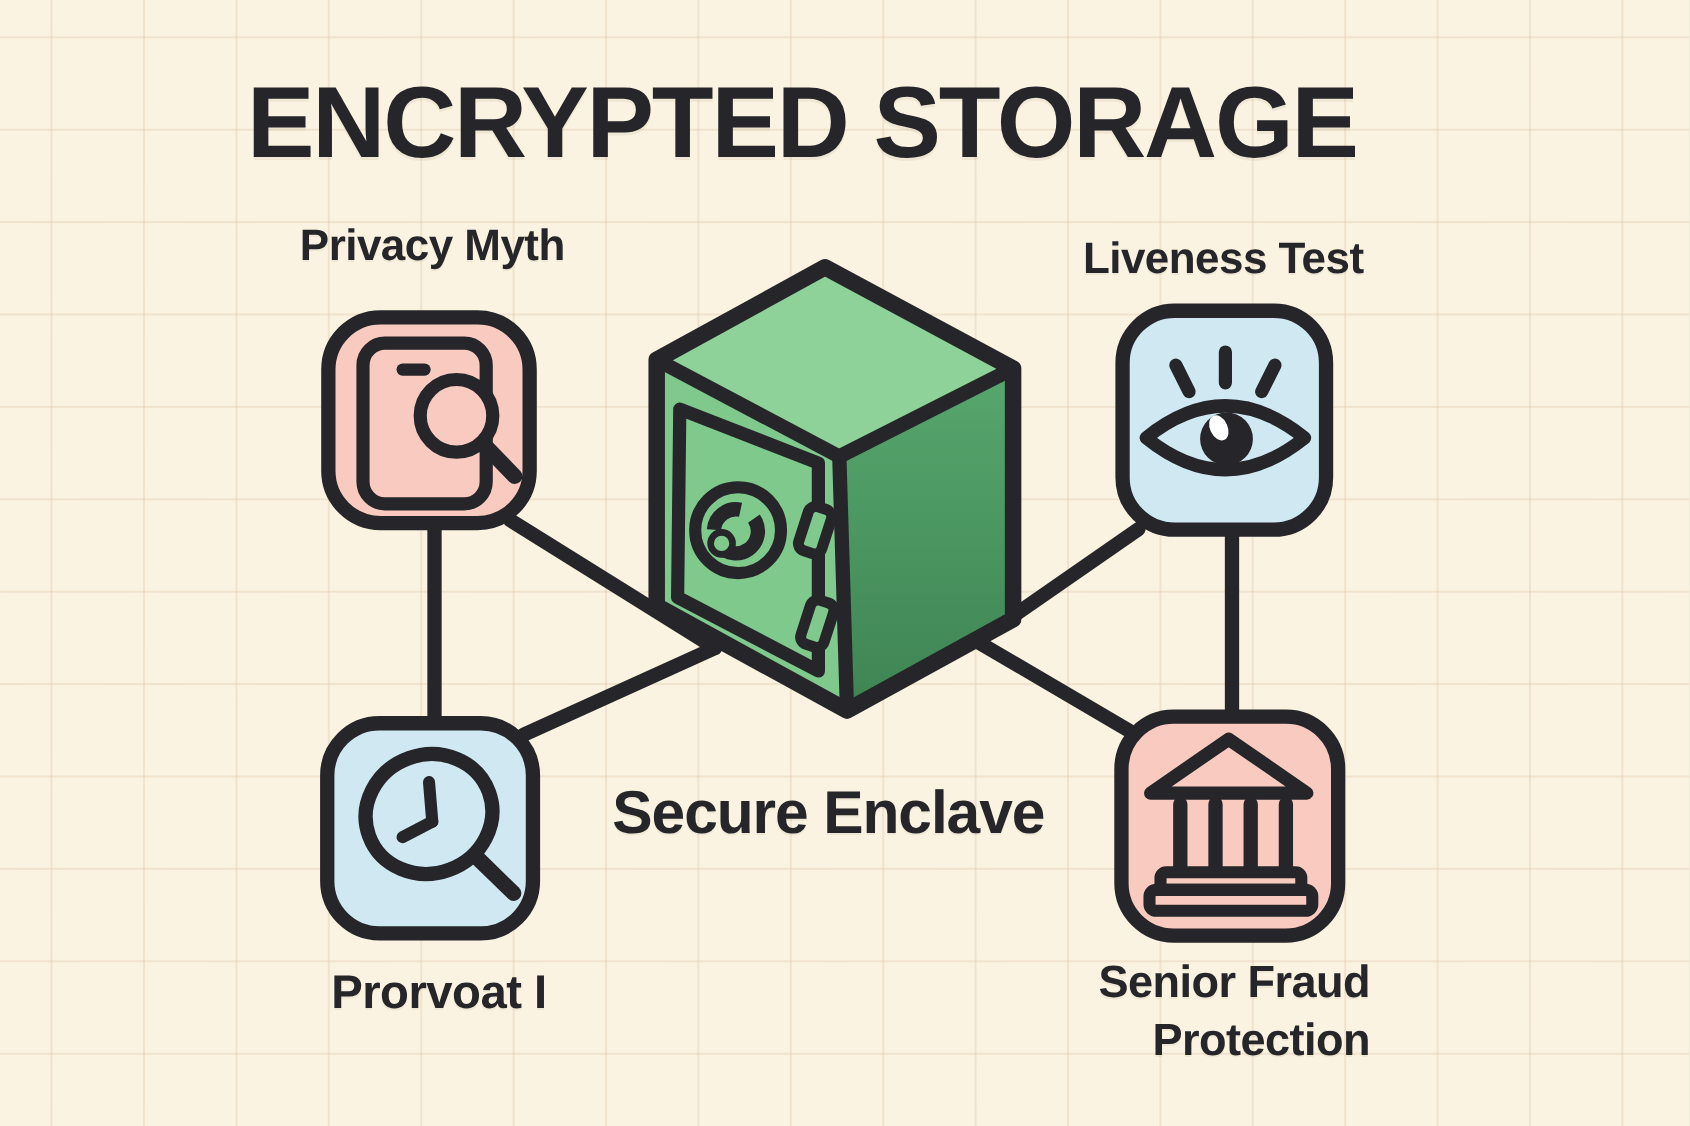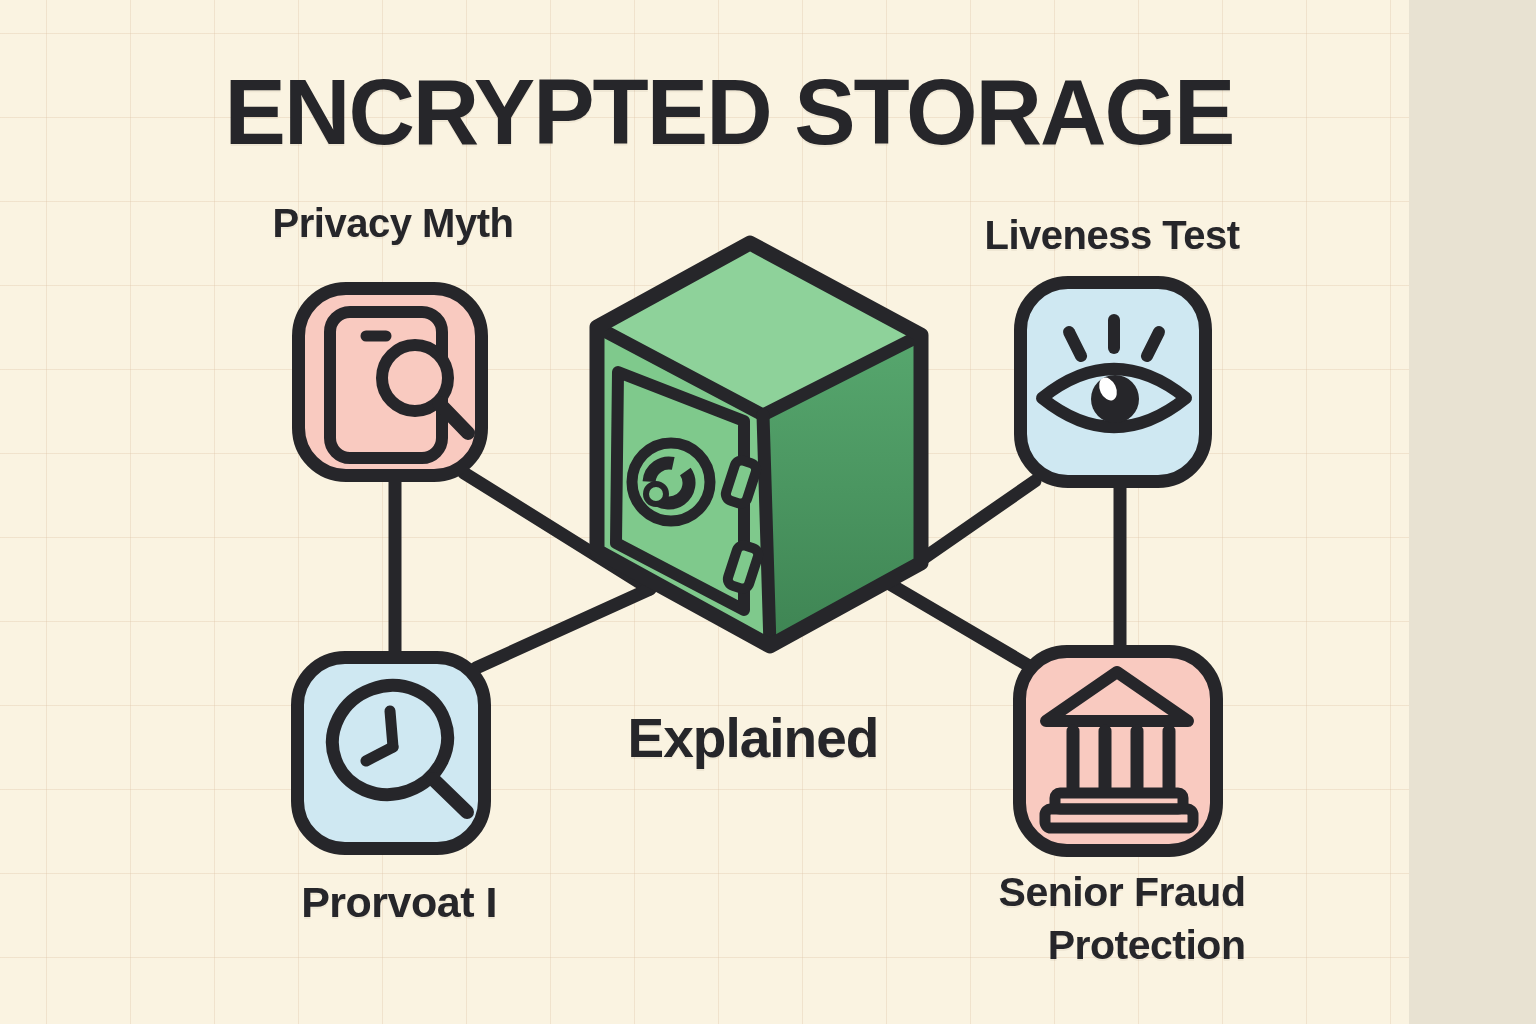--- a/index.html
+++ b/index.html
@@ -1,18 +1,18 @@
 <!DOCTYPE html>
 <html><head>
 <meta charset="utf-8">
 <style>
   html,body{margin:0;padding:0;background:#e8e2d2;}
   .canvas{
     position:relative;
-    width:1409px;height:1024px;
+    width:1536px;height:1024px;
     overflow:hidden;
     background-color:#faf3e1;
     background-image:
       linear-gradient(to right, rgba(221,196,168,0.35) 1.5px, transparent 1.5px),
       linear-gradient(to bottom, rgba(221,196,168,0.35) 1.5px, transparent 1.5px);
     background-size:84px 84px;
     background-position:46px 33px;
     font-family:"Liberation Sans", sans-serif;
     color:#26262a;
   }
@@ -157,16 +157,16 @@
   <div class="label node-label" style="left:399px;top:878px;font-size:43px;">Prorvoat I</div>
 
   <div class="label node-label" style="left:1112px;top:213px;">Liveness Test</div>
 
   <div class="label senior-label" style="left:1122px;top:866px;text-align:right;">
     <div>Senior Fraud</div>
     <div>Protection</div>
   </div>
 
   <div class="label caption" style="left:753px;top:708px;">
-    <div>Explained</div>
+    <div>Secure Enclave</div>
   </div>
 
 </div>
 
 </body></html>

